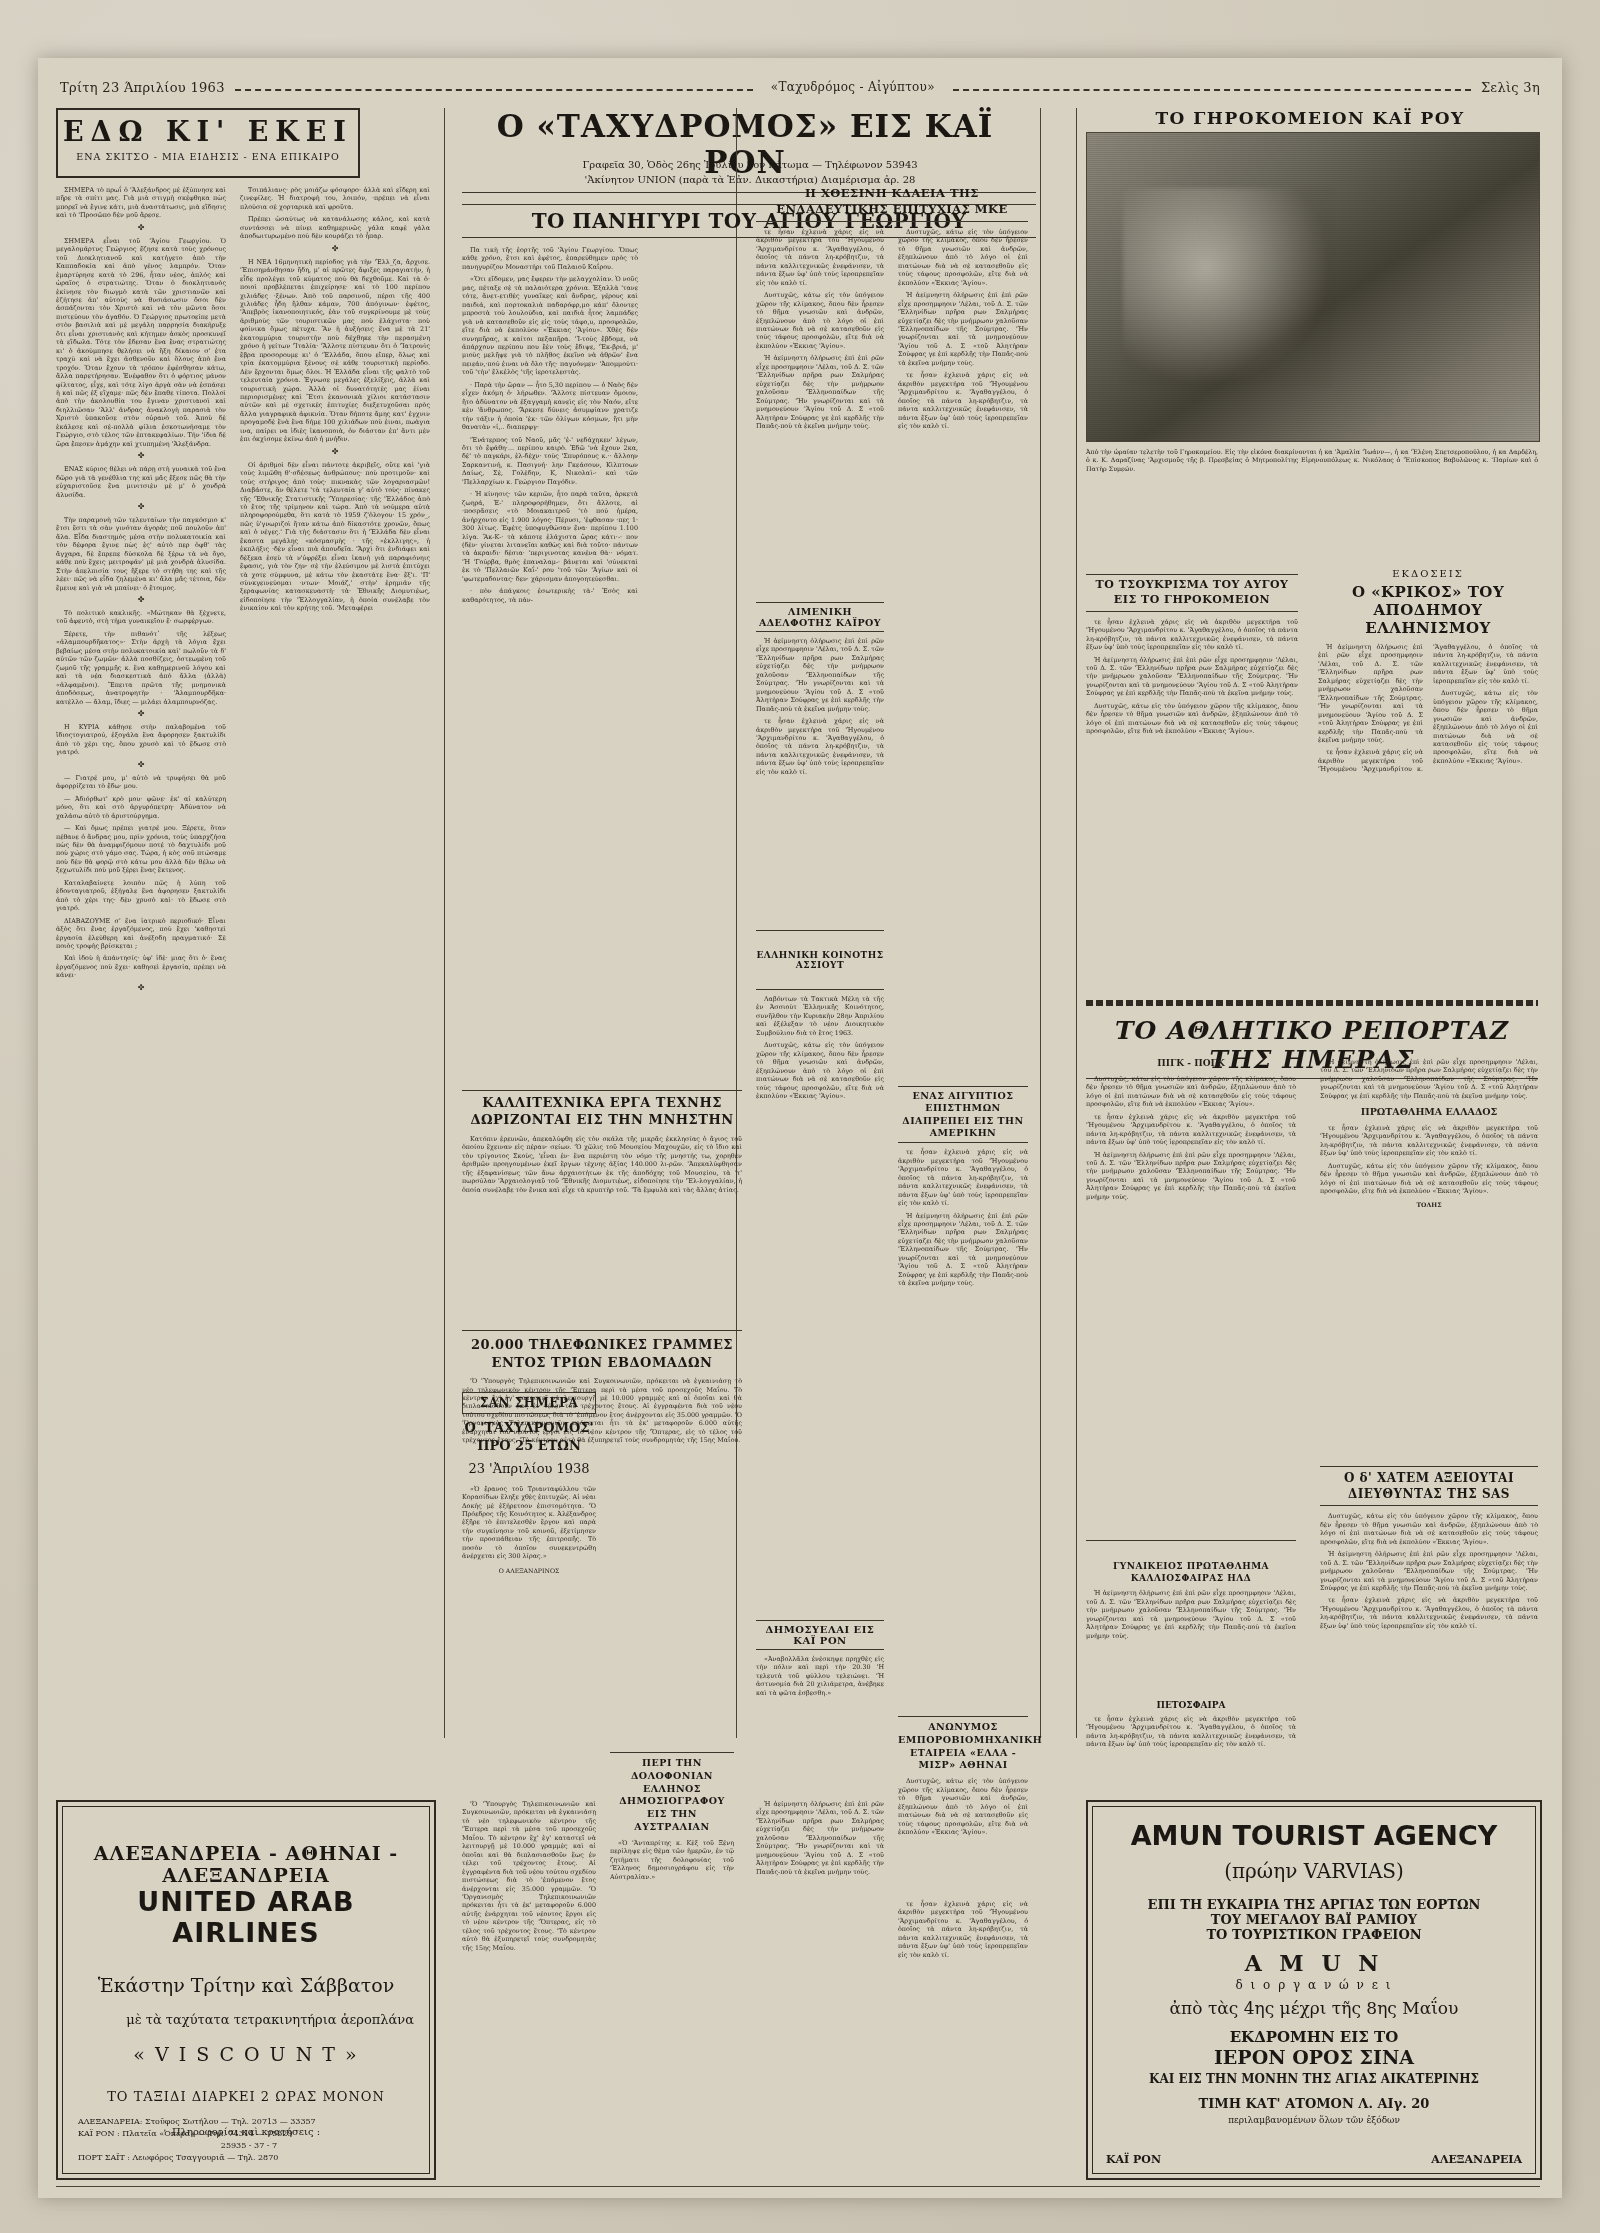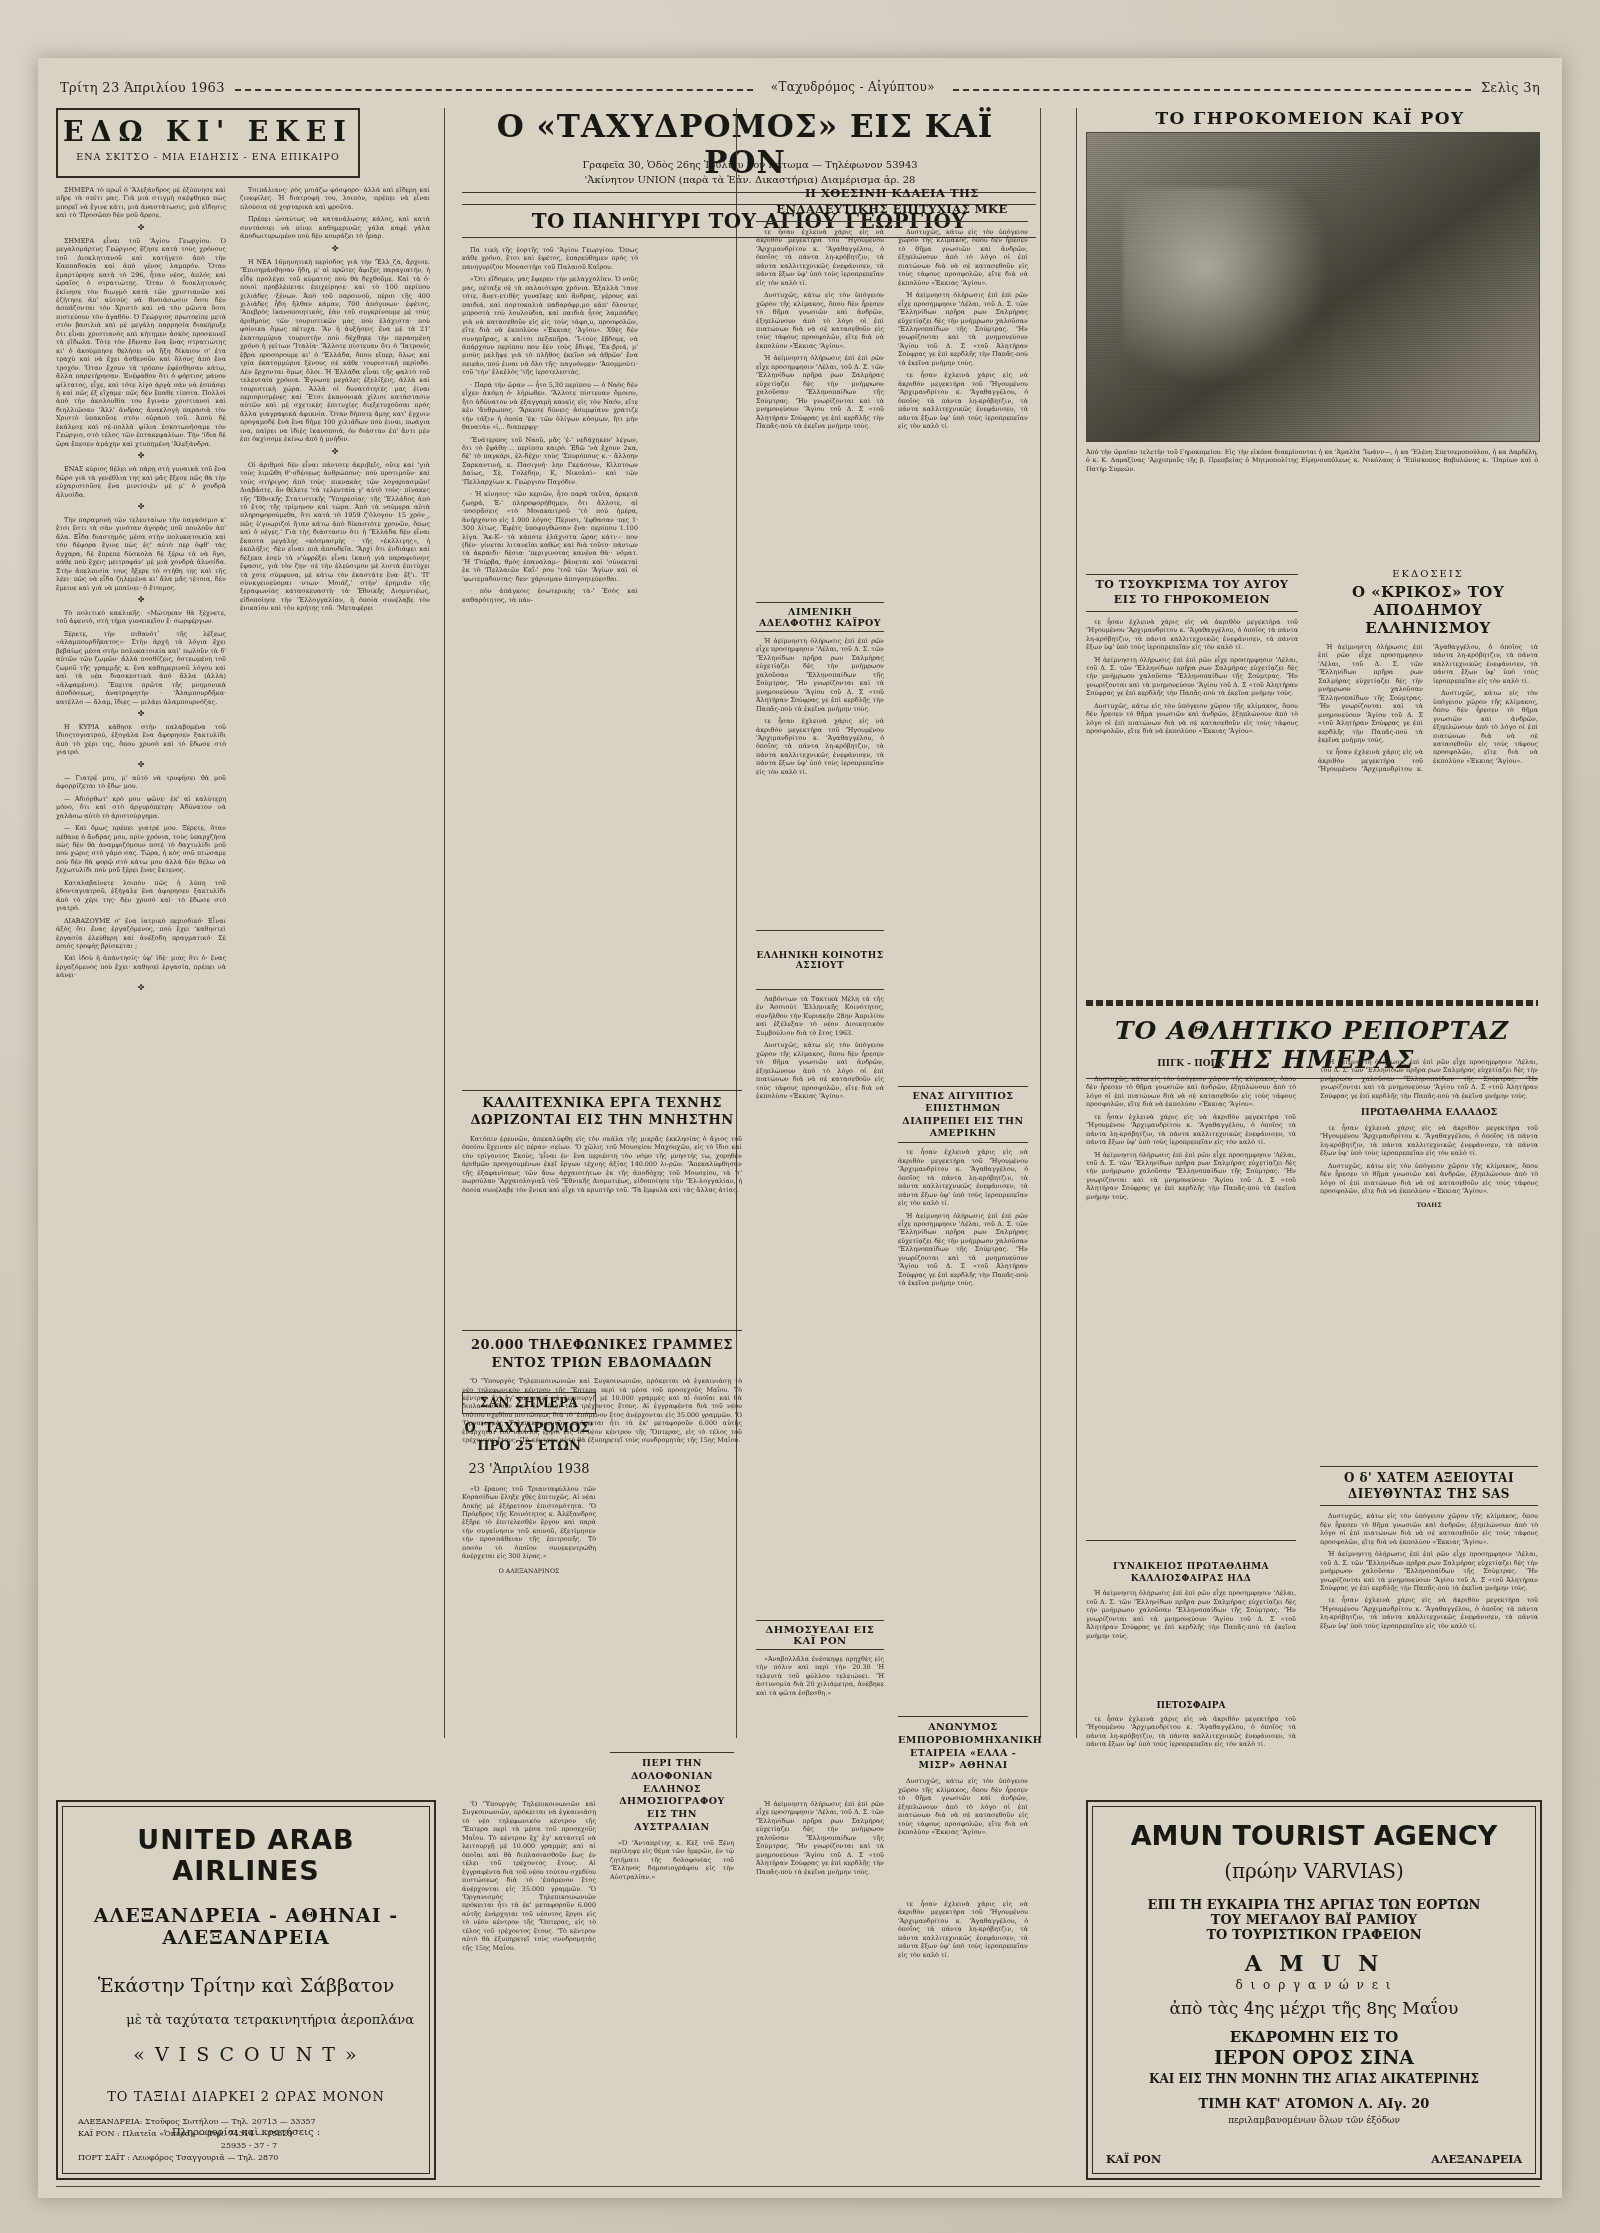--- a/index.html
+++ b/index.html
@@ -292,22 +292,22 @@
   <div class="col" style="left:1086px;top:1700px;width:210px;">
     <div class="center" style="font-weight:bold;font-size:9px;">ΠΕΤΟΣΦΑΙΡΑ</div>
     <div class="body-txt" style="margin-top:5px;">
       <p>τε ἦσαν ἐχλεινὰ χάρις εἰς νὰ ἀκριθὸν μεγεκτήρα τοῦ 'Ἡγουμένου 'Ἀρχιμανδρίτου κ. 'Ἁγαθαγγέλου, ὁ ὁποῖος τὰ πάντα λη-κρόβητζιν, τὰ πάντα καλλιτεχνικῶς ἐνεφάνισεν, τὰ πάντα ἔξων ὑφ' ὑπὸ τοὺς ἱεροπρεπεῖαν εἰς τὸν καλὸ τί.</p>
     </div>
   </div>
 
   <div class="ad" style="left:56px;top:1800px;width:376px;height:376px;">
     <div class="ad-inner"></div>
     <div style="position:absolute;left:20px;right:20px;top:22px;text-align:center;">
+      <div style="font-size:19px;font-weight:bold;margin-top:18px;letter-spacing:1px;">ΑΛΕΞΑΝΔΡΕΙΑ - ΑΘΗΝΑΙ - ΑΛΕΞΑΝΔΡΕΙΑ</div>
       <div style="font-size:27px;font-weight:bold;letter-spacing:1px;font-family:'DejaVu Sans',sans-serif;">UNITED ARAB AIRLINES</div>
-      <div style="font-size:19px;font-weight:bold;margin-top:18px;letter-spacing:1px;">ΑΛΕΞΑΝΔΡΕΙΑ - ΑΘΗΝΑΙ - ΑΛΕΞΑΝΔΡΕΙΑ</div>
       <div style="font-size:19px;margin-top:26px;">Ἑκάστην Τρίτην καὶ Σάββατον</div>
       <div style="font-size:13px;margin-top:16px;text-align:right;">μὲ τὰ ταχύτατα τετρακινητήρια ἀεροπλάνα</div>
       <div style="font-size:19px;margin-top:16px;letter-spacing:2px;">« V I S C O U N T »</div>
       <div style="font-size:13px;margin-top:24px;letter-spacing:1px;">ΤΟ ΤΑΞΙΔΙ ΔΙΑΡΚΕΙ 2 ΩΡΑΣ ΜΟΝΟΝ</div>
       <div style="font-size:10px;margin-top:22px;">Πληροφορίαι καὶ κρατήσεις :</div>
     </div>
     <div style="position:absolute;left:20px;right:14px;bottom:14px;font-size:8px;line-height:1.5;text-align:left;">
       <div>ΑΛΕΞΑΝΔΡΕΙΑ: Στοῦφος Σωτήλου — Τηλ. 20713 — 33357</div>
       <div>ΚΑΪ ΡΟΝ : Πλατεῖα «Ὀπέρα» — Τηλ. 74314 — 75329</div>
       <div class="center">25935 - 37 - 7</div>

